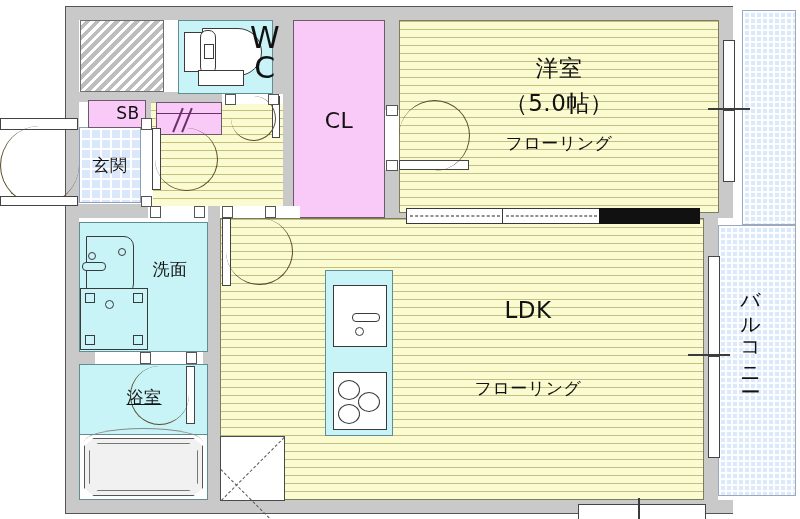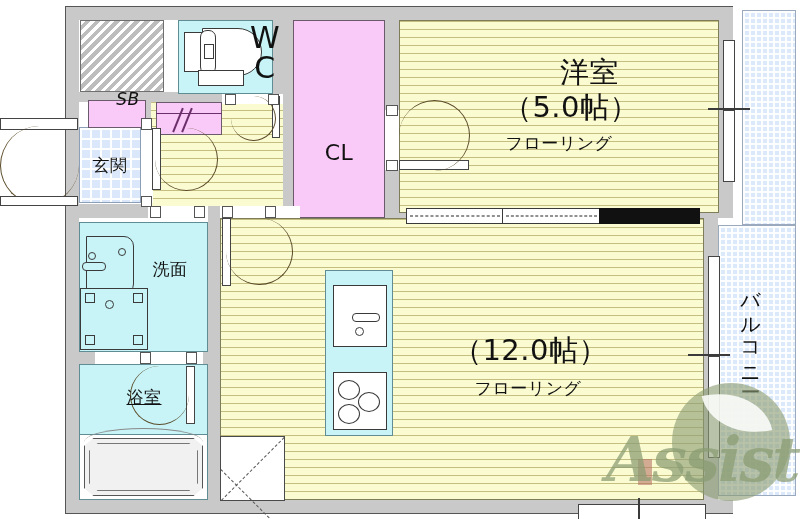--- a/index.html
+++ b/index.html
@@ -68,21 +68,21 @@
   
   .lbl{
     position:absolute;
     color:#111;
     font-family:"DejaVu Sans","Liberation Sans",sans-serif;
     white-space:nowrap;
     line-height:1.18;
     text-align:center;
     letter-spacing:.5px;
   }
-  .lbl-big{font-size:29px;text-align:right;}
+  .lbl-big{font-size:23px;}
   .lbl-mid{font-size:22px;}
   .lbl-sm{font-size:17px;}
   .lbl-vert{
     writing-mode:vertical-rl;
     text-orientation:upright;
     font-size:20px;
     letter-spacing:3px;
   }
   .lbl-wc{font-size:30px;line-height:.95;}
 
@@ -287,38 +287,32 @@
   <div class="win-line" style="left:708px;top:356px;width:10px;height:100px;"></div>
   <div class="ab thinline" style="left:688px;top:354px;width:42px;height:2px;"></div>
 
   <div class="win-line" style="left:578px;top:504px;width:126px;height:14px;"></div>
   <div class="ab thinline" style="left:638px;top:498px;width:2px;height:21px;"></div>
 
   <div class="lbl lbl-big" style="left:499px;top:55px;width:120px;">洋室</div>
   <div class="lbl lbl-big" style="left:479px;top:90px;width:160px;">（5.0帖）</div>
   <div class="lbl lbl-sm" style="left:479px;top:133px;width:160px;">フローリング</div>
 
-  <div class="lbl lbl-big" style="left:448px;top:333px;width:160px;">（12.0帖）</div>
+  <div class="lbl lbl-big" style="left:468px;top:297px;width:120px;">LDK</div>
   <div class="lbl lbl-sm" style="left:448px;top:378px;width:160px;">フローリング</div>
 
-  <div class="lbl lbl-mid" style="left:293px;top:108px;width:92px;margin-top:32px;">CL</div>
+  <div class="lbl lbl-mid" style="left:293px;top:108px;width:92px;">CL</div>
 
   <div class="lbl lbl-wc" style="left:248px;top:24px;width:34px;">W</div>
   <div class="lbl lbl-wc" style="left:248px;top:54px;width:34px;">C</div>
 
   <div class="lbl lbl-sm" style="left:135px;top:259px;width:70px;">洗面</div>
 
   <div class="lbl lbl-sm" style="left:110px;top:387px;width:68px;text-decoration:underline;">浴室</div>
 
   <div class="lbl lbl-sm" style="left:79px;top:155px;width:62px;">玄関</div>
 
-  <div class="lbl lbl-sm" style="left:88px;top:89px;width:80px;font-style:italic;">SB</div>
+  <div class="lbl lbl-sm" style="left:88px;top:103px;width:80px;">SB</div>
 
   <div class="lbl lbl-vert" style="left:736px;top:278px;width:26px;">バルコニー</div>
 
-  <div id="wm">
-    <div class="circ"></div>
-    <div class="leafm"></div>
-    <div class="dot"></div>
-    <div class="txt">Assist</div>
-  </div>
 
 </div>
 
 </body></html>

